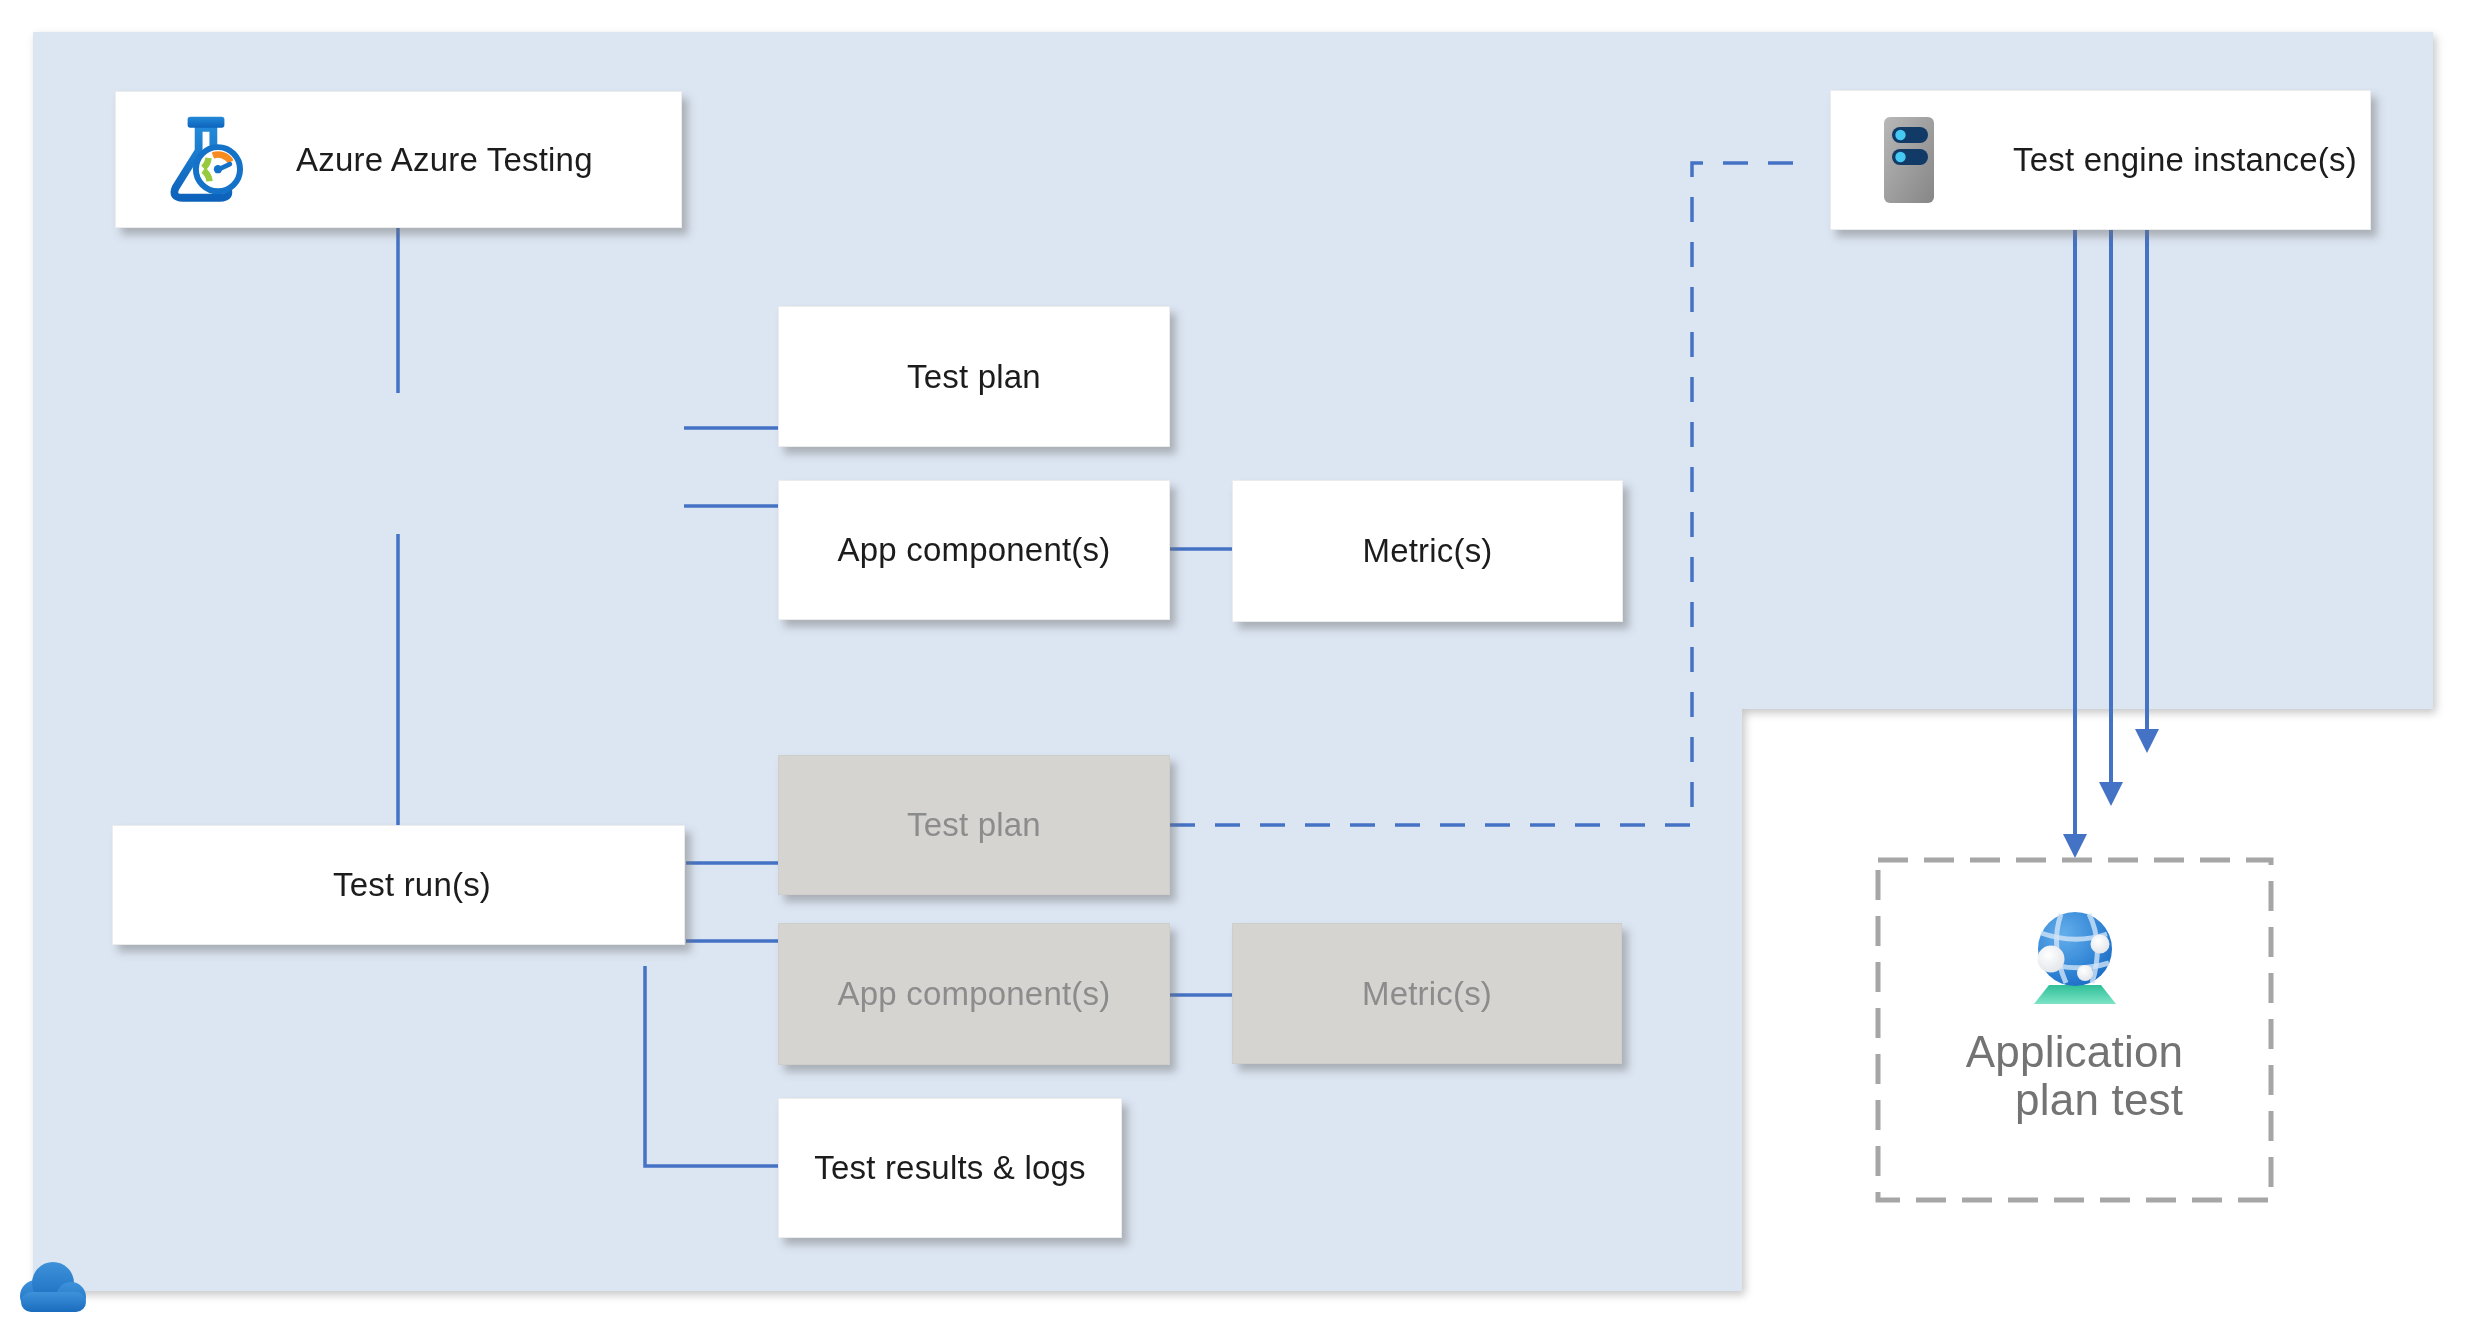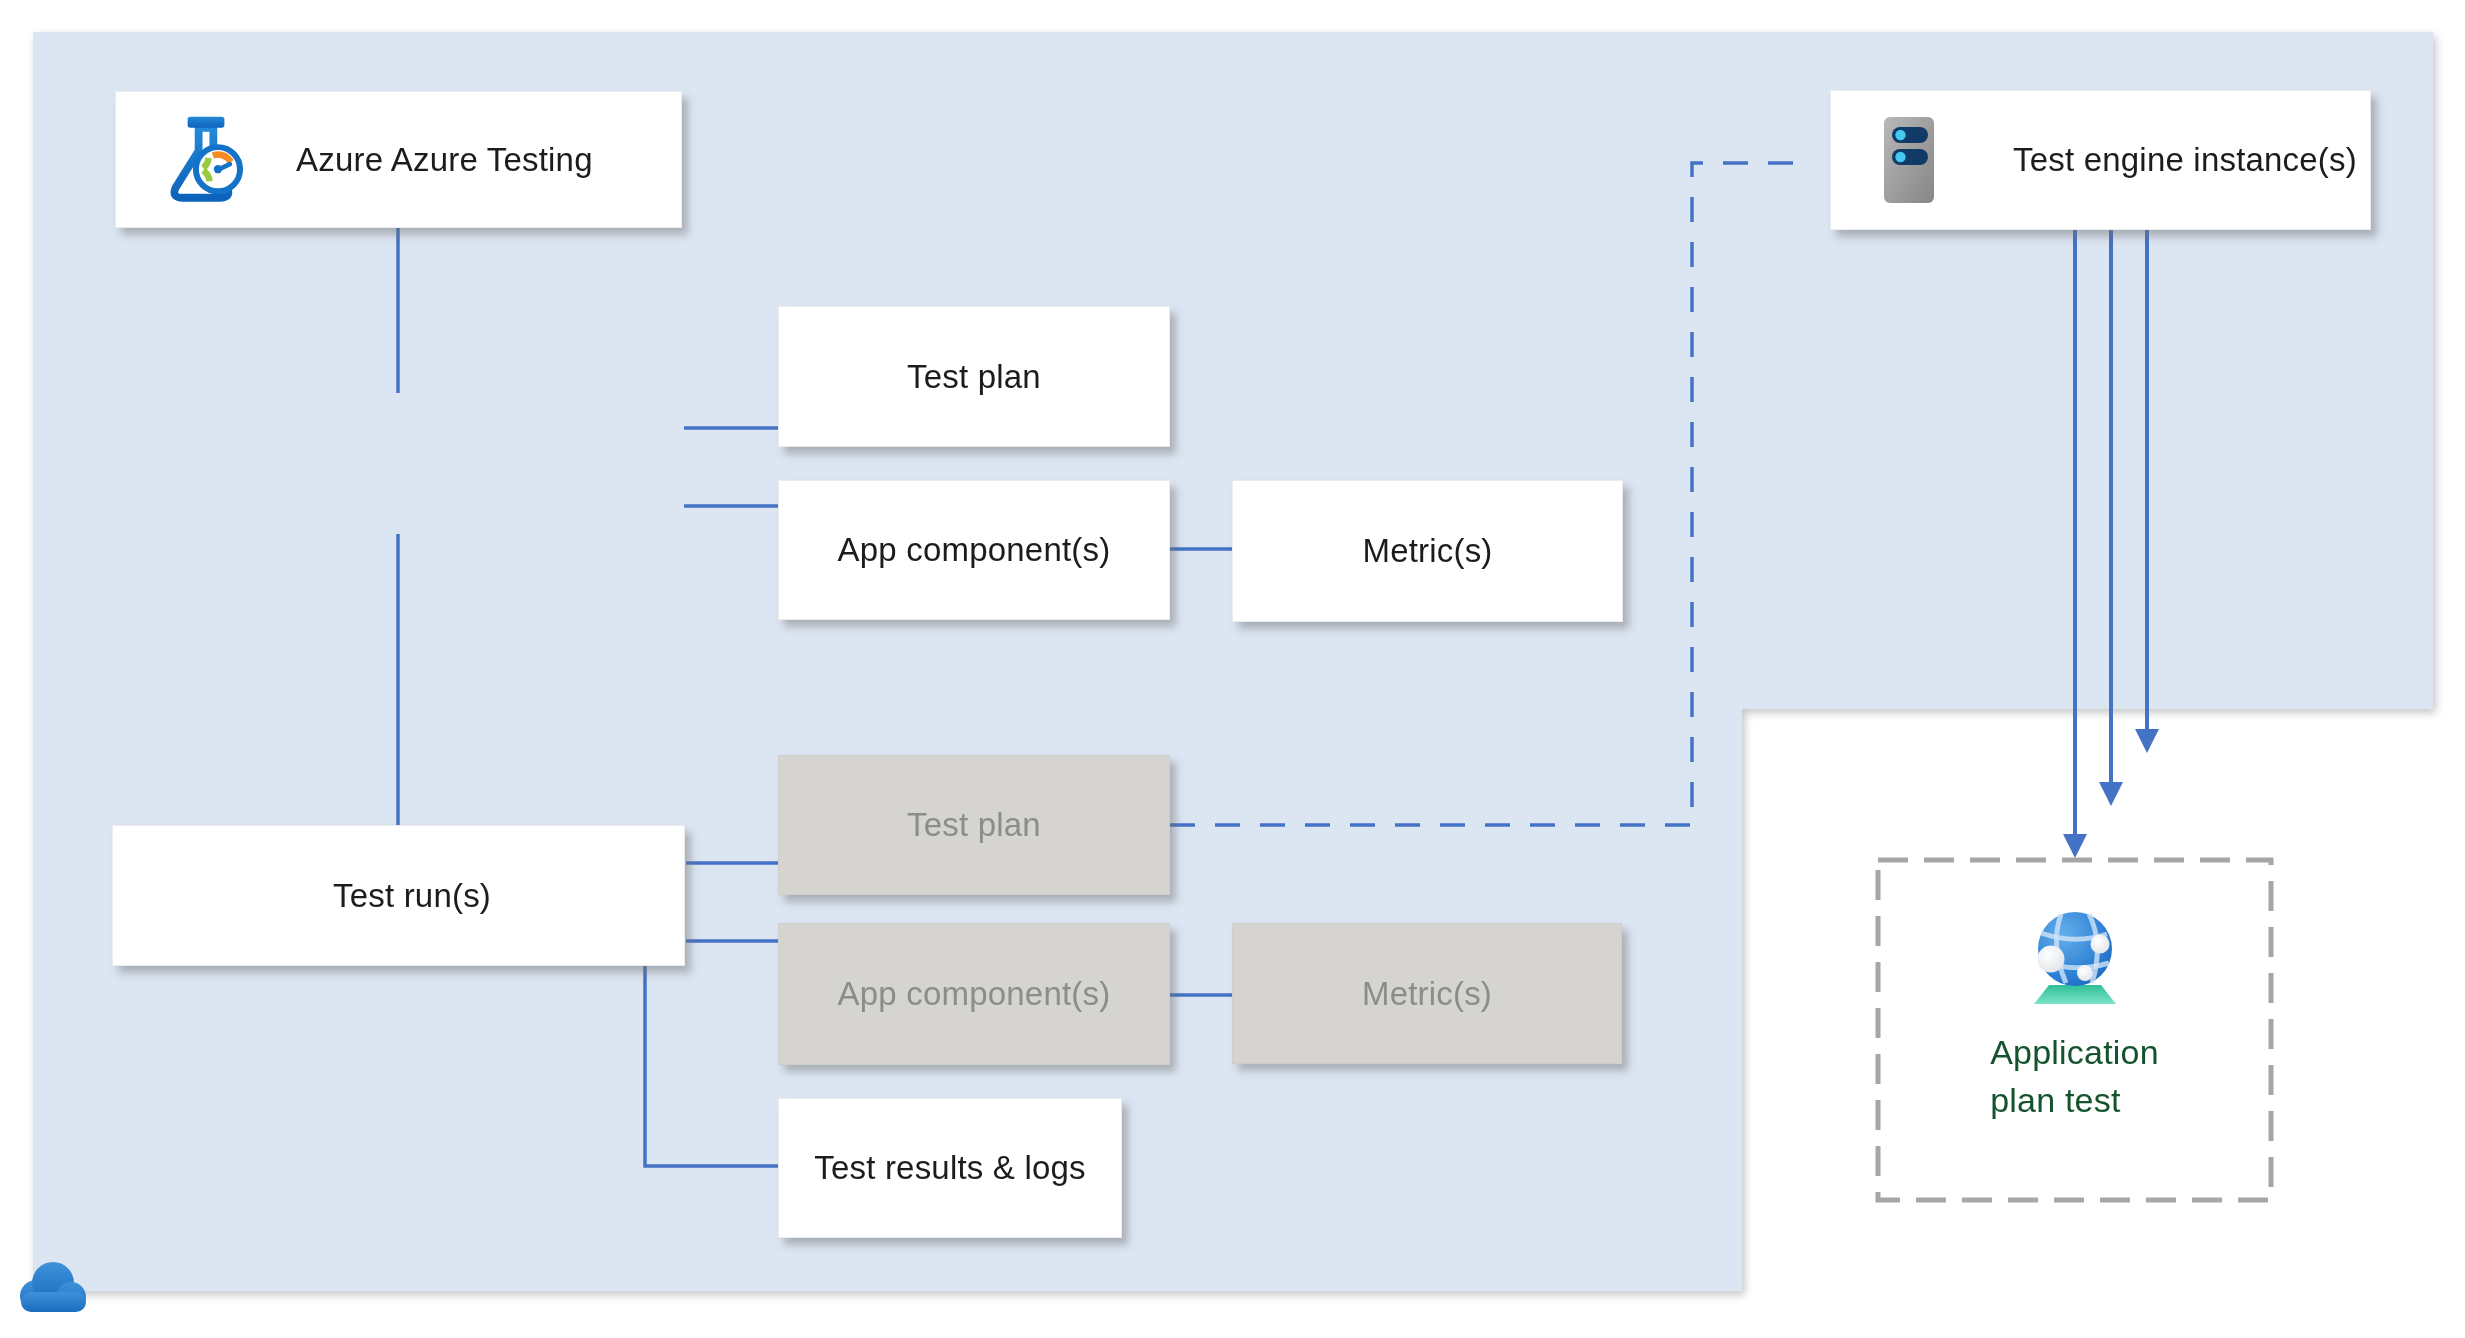--- a/index.html
+++ b/index.html
@@ -18,37 +18,37 @@
     border:1px solid #ececec;
     box-shadow:6px 7px 8px rgba(110,110,110,.45);
     font-size:33px;color:#1c1c1c;
     box-sizing:border-box;
     letter-spacing:.2px;
   }
   .node.gray{background:#d6d4d1;border:1px solid #d0cecb;color:#8c8c8c;}
   .node.icon-left{justify-content:flex-start;}
   #n-azure{left:115px;top:91px;width:567px;height:137px;padding-left:44px;gap:44px;}
   #n-tests{left:115px;top:393px;width:568px;height:141px;}
-  #n-testruns{left:112px;top:825px;width:573px;height:141px;padding-left:27px;}
+  #n-testruns{left:112px;top:825px;width:573px;height:120px;padding-left:27px;}
   #n-testplan{left:778px;top:306px;width:392px;height:141px;}
   #n-appcomp{left:778px;top:480px;width:392px;height:140px;}
   #n-metrics{left:1232px;top:480px;width:391px;height:142px;}
   #n-testplan2{left:778px;top:755px;width:392px;height:140px;}
   #n-appcomp2{left:778px;top:923px;width:392px;height:142px;}
   #n-metrics2{left:1232px;top:923px;width:390px;height:141px;}
   #n-results{left:778px;top:1098px;width:344px;height:140px;}
   #n-engine{left:1794px;top:90px;width:541px;height:140px;padding-left:52px;gap:78px;margin-left:36px;}
   #n-apptest{
     left:1878px;top:860px;width:393px;height:340px;
     background:transparent;border:none;box-shadow:none;
     flex-direction:column;justify-content:flex-start;
     padding-top:42px;gap:20px;
   }
   #n-apptest .app-label{
-    font-size:34px;line-height:48px;text-align:left;color:#14532d;
+    font-size:44px;line-height:48px;text-align:right;color:#737373;
   }
   .icon{flex:0 0 auto;display:block;}
 </style>
 </head>
 <body>
 
 <div class="canvas">
 
   <svg class="bg" width="2465" height="1338" viewBox="0 0 2465 1338">
     <defs>

